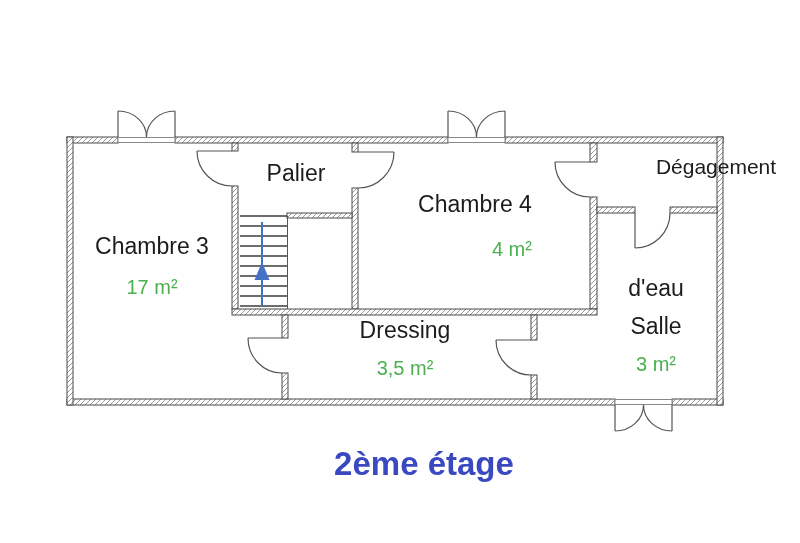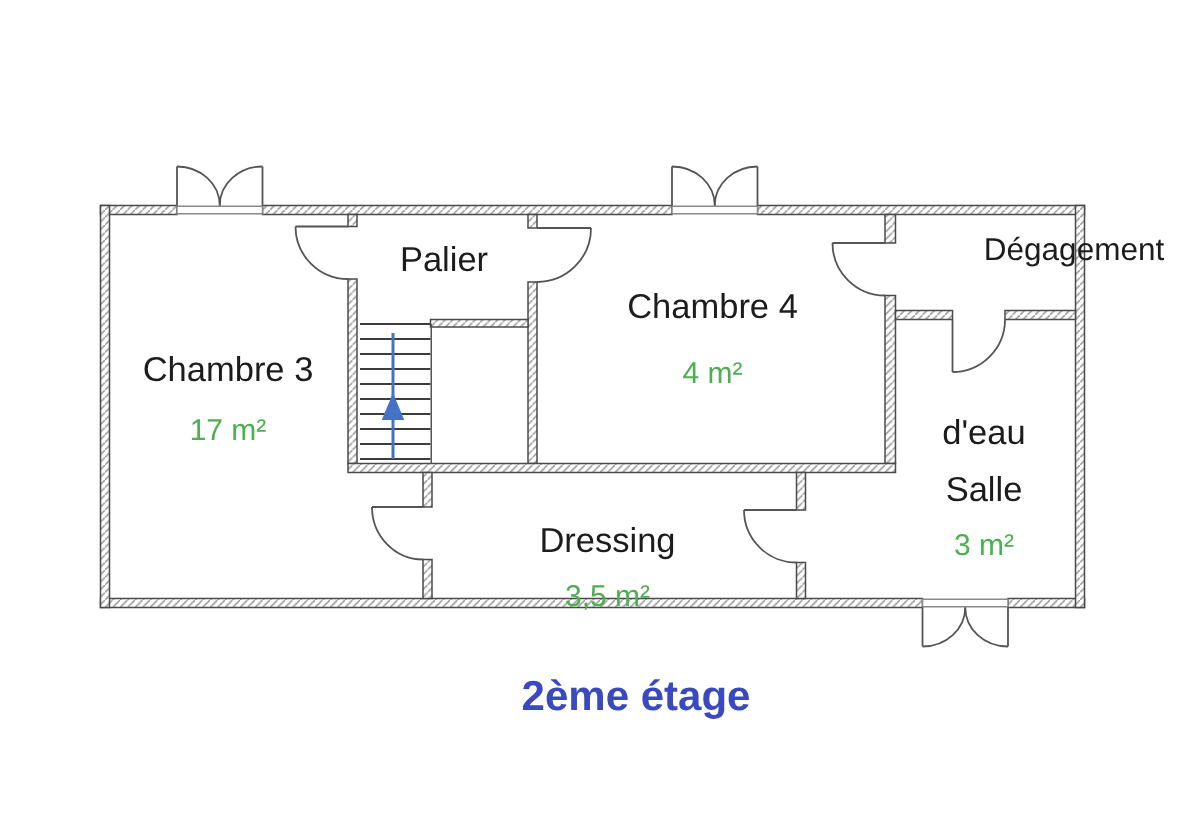--- a/index.html
+++ b/index.html
@@ -25,25 +25,25 @@
   .arrow-line{stroke:var(--stair-arrow);stroke-width:2;}
   .arrow-head{fill:var(--stair-arrow);stroke:none;}
   .label{
     position:absolute;transform:translate(-50%,-50%);
     text-align:center;white-space:nowrap;color:var(--label-text);
   }
   .room-name{font-size:23px;color:var(--label-text);}
   .room-name.small{font-size:21px;}
   .area{font-size:20px;color:var(--area-text);}
   .lh41{line-height:41px;}
-  .lh45{line-height:45px;}
+  .lh45{line-height:45px;text-align:right;}
   .lh38{line-height:38px;}
   .floor-title{
     position:absolute;transform:translate(-50%,-50%);
-    font-size:28px;font-weight:bold;color:var(--title-text);white-space:nowrap;
+    font-size:33px;font-weight:bold;color:var(--title-text);white-space:nowrap;
   }
 </style>
 </head>
 <body>
 
 <svg id="plan-svg" width="800" height="543" viewBox="0 0 800 543">
   <defs>
     <pattern id="hatch" patternUnits="userSpaceOnUse" width="5" height="5">
       <rect x="0" y="0" width="5" height="5" fill="#ffffff"></rect>
       <path d="M0,5 L5,0" stroke="var(--hatch-line)" stroke-width="1" fill="none"></path>
@@ -172,18 +172,18 @@
 <div class="label" style="left:680px;top:167px;margin-left:36px;">
   <div class="room-name small">Dégagement</div>
 </div>
 
 <div class="label lh38" style="left:656px;top:326px;">
   <div class="room-name">d'eau</div>
   <div class="room-name">Salle</div>
   <div class="area">3 m²</div>
 </div>
 
-<div class="label lh38" style="left:405px;top:379px;">
+<div class="label lh38" style="left:405px;top:349px;">
   <div class="room-name">Dressing</div>
   <div class="area">3,5 m²</div>
 </div>
 
 <div class="floor-title" style="left:424px;top:464px;">2ème étage</div>
 
 </body></html>

